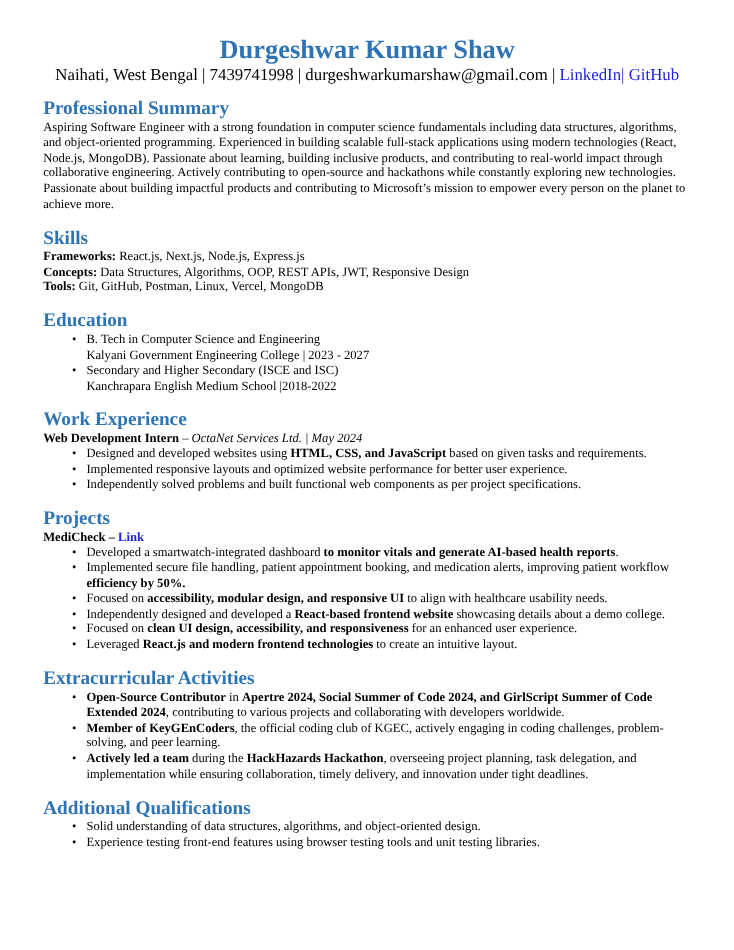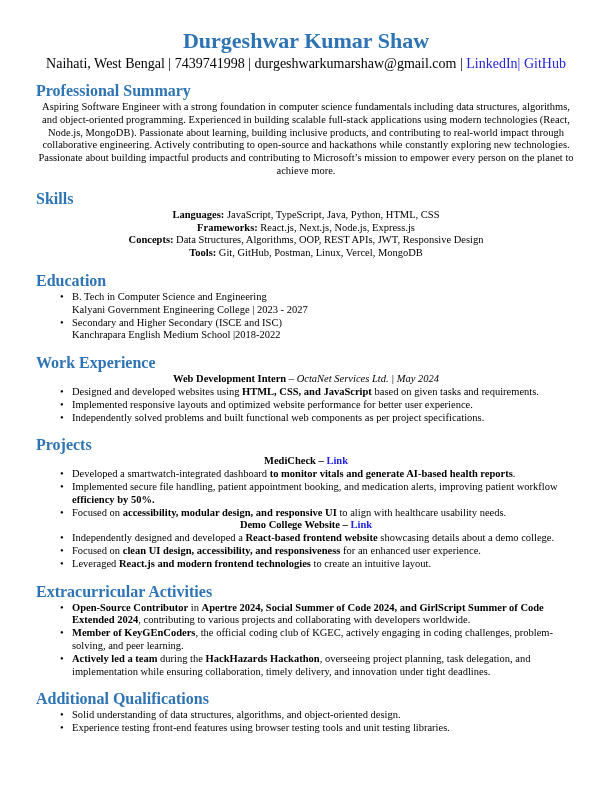--- a/index.html
+++ b/index.html
@@ -23,21 +23,21 @@
     font-size:14px;line-height:13px;text-align:center;color:var(--text);
     white-space:nowrap;
   }
   .contact a{color:var(--link);text-decoration:none;}
   .contact .sep{color:var(--link);}
   section{margin:0;}
   h2{
     font-size:16px;line-height:15px;font-weight:bold;color:var(--heading);
     margin:13px 0 3px 0;
   }
-  .para,.line{font-size:10.5px;line-height:12.8px;margin:0;text-align:center;}
+  .para,.line{font-size:10.5px;line-height:12.8px;margin:0;}
   .b{font-weight:bold;}
   .i{font-style:italic;}
   a.lnk{color:var(--link);text-decoration:none;}
   .bullet{display:flex;font-size:10.5px;line-height:12.8px;}
   .dot{flex:0 0 12px;margin-left:24px;}
   .btext{flex:1;}
   .subline{margin:0;}
 </style>
 </head>
 <body>
@@ -49,21 +49,20 @@
       <span>Naihati, West Bengal | 7439741998 | durgeshwarkumarshaw@gmail.com | </span><a href="#">LinkedIn</a><span class="sep">| </span><a href="#">GitHub</a>
     </div>
   </header>
   <main id="sections">
       <section>
         <h2>Professional Summary</h2>
         <div class="para"><span>Aspiring Software Engineer with a strong foundation in computer science fundamentals including data structures, algorithms, and object-oriented programming. Experienced in building scalable full-stack applications using modern technologies (React, Node.js, MongoDB). Passionate about learning, building inclusive products, and contributing to real-world impact through collaborative engineering. Actively contributing to open-source and hackathons while constantly exploring new technologies. Passionate about building impactful products and contributing to Microsoft’s mission to empower every person on the planet to achieve more.</span></div>
       </section>
       <section>
         <h2>Skills</h2>
-        <div class="line"><span class="b">Languages:</span><span> JavaScript, TypeScript, Java, Python, HTML, CSS</span></div>
         <div class="line"><span class="b">Frameworks:</span><span> React.js, Next.js, Node.js, Express.js</span></div>
         <div class="line"><span class="b">Concepts:</span><span> Data Structures, Algorithms, OOP, REST APIs, JWT, Responsive Design</span></div>
         <div class="line"><span class="b">Tools:</span><span> Git, GitHub, Postman, Linux, Vercel, MongoDB</span></div>
       </section>
       <section>
         <h2>Education</h2>
         <div class="bullet">
           <span class="dot">•</span>
           <div class="btext"><span>B. Tech in Computer Science and Engineering</span><div class="subline"><span>Kalyani Government Engineering College | 2023 - 2027</span></div></div>
         </div>
@@ -96,21 +95,20 @@
           <div class="btext"><span>Developed a smartwatch-integrated dashboard </span><span class="b">to monitor vitals and generate AI-based health reports</span><span>.</span></div>
         </div>
         <div class="bullet">
           <span class="dot">•</span>
           <div class="btext"><span>Implemented secure file handling, patient appointment booking, and medication alerts, improving patient workflow </span><span class="b">efficiency by 50%.</span></div>
         </div>
         <div class="bullet">
           <span class="dot">•</span>
           <div class="btext"><span>Focused on </span><span class="b">accessibility, modular design, and responsive UI</span><span> to align with healthcare usability needs.</span></div>
         </div>
-        <div class="line"><span class="b">Demo College Website – </span><a href="#" class="lnk b">Link</a></div>
         <div class="bullet">
           <span class="dot">•</span>
           <div class="btext"><span>Independently designed and developed a </span><span class="b">React-based frontend website</span><span> showcasing details about a demo college.</span></div>
         </div>
         <div class="bullet">
           <span class="dot">•</span>
           <div class="btext"><span>Focused on </span><span class="b">clean UI design, accessibility, and responsiveness</span><span> for an enhanced user experience.</span></div>
         </div>
         <div class="bullet">
           <span class="dot">•</span>

